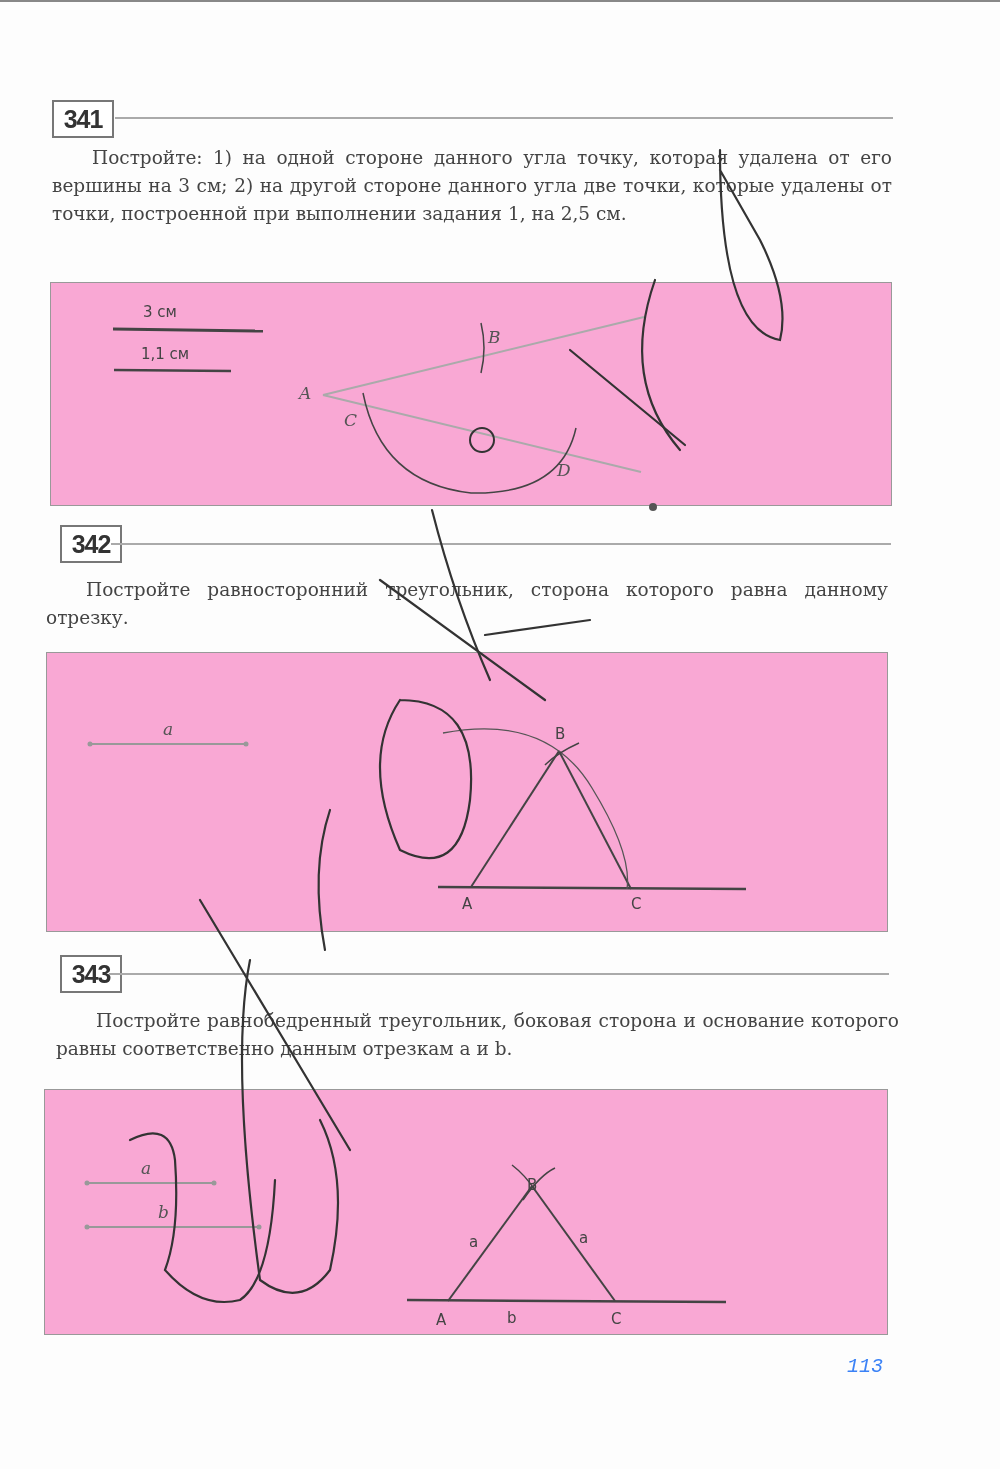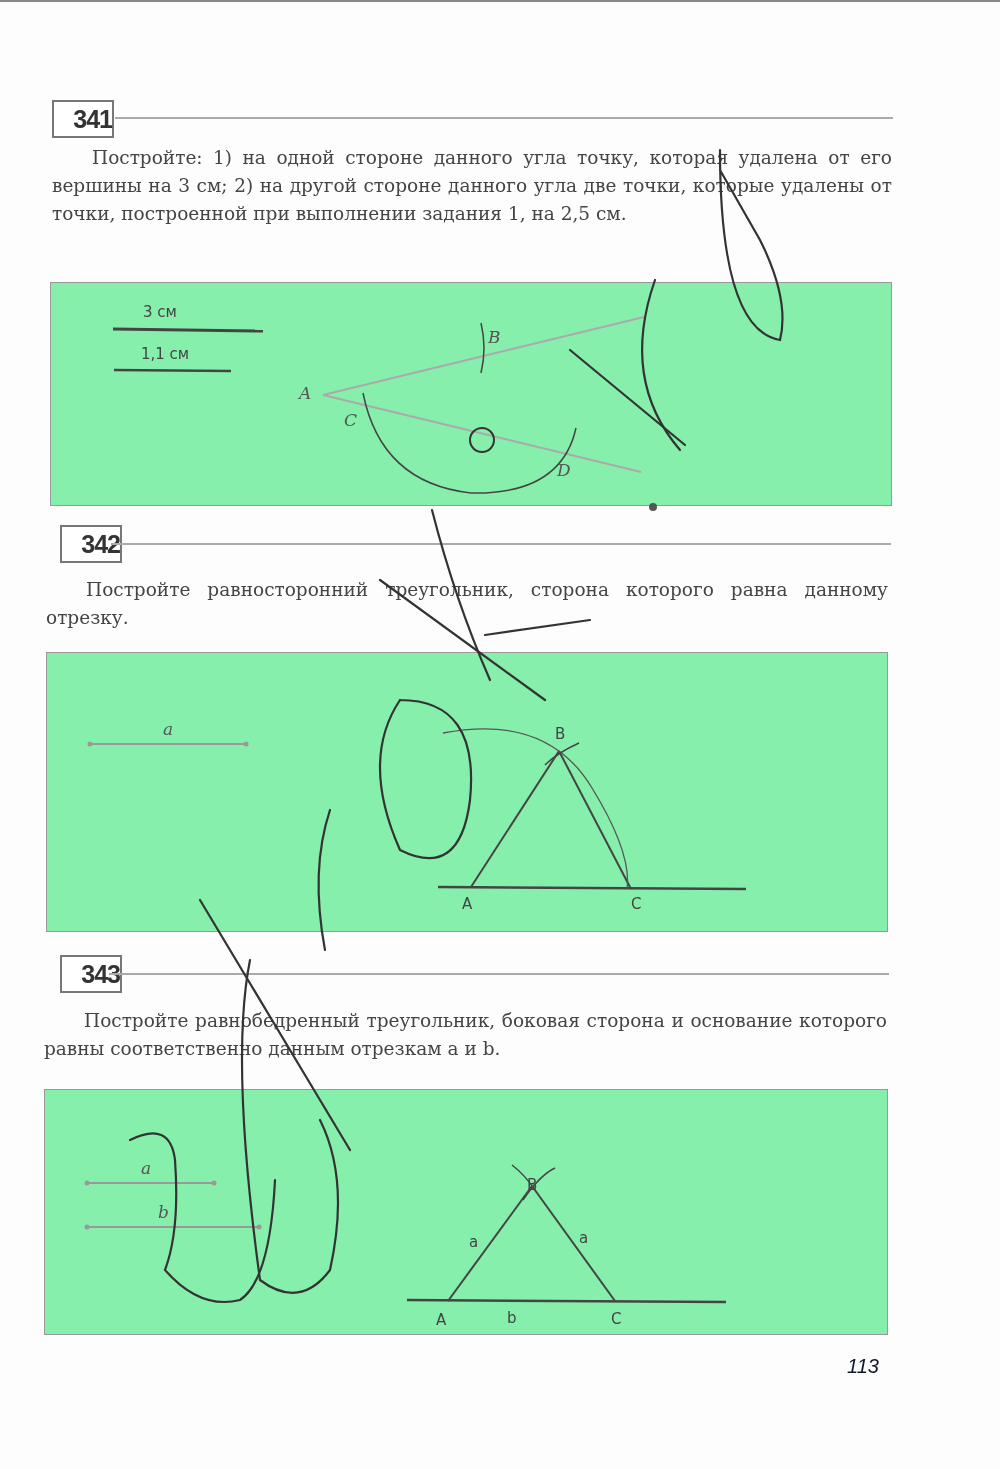--- a/index.html
+++ b/index.html
@@ -1,28 +1,28 @@
 <!DOCTYPE html>
 <html><head>
 <meta charset="utf-8">
 <style>
   html, body { margin:0; padding:0; background:#fdfdfd; }
   body { width:1000px; height:1469px; position:relative; overflow:hidden;
          font-family:"DejaVu Serif", serif; color:#3a3a3a; }
   .topline { position:absolute; left:0; top:0; width:1000px; height:2px; background:#888; }
   .num { position:absolute; border:2px solid #777; background:#fff; font-family:"Liberation Sans", sans-serif;
-         font-weight:bold; font-size:25px; color:#333; text-align:right; line-height:34px; letter-spacing:-1px; }
+         font-weight:bold; font-size:25px; color:#333; text-align:center; line-height:34px; letter-spacing:-1px; }
   .rule { position:absolute; height:2px; background:#aaa; }
   .task { position:absolute; font-size:18.5px; line-height:28px; text-align:justify; color:#444; }
   .task p { margin:0; text-indent:40px; }
-  .box { position:absolute; border:1.5px solid #999; background:#86efac; }
+  .box { position:absolute; border:1.5px solid #999; background:#f9a8d4; }
   svg { position:absolute; left:0; top:0; }
   .lbl { position:absolute; font-family:"DejaVu Serif", serif; font-style:italic; color:#555; font-size:17px; }
   .hand { position:absolute; font-family:"DejaVu Sans", sans-serif; color:#444; font-size:15px; }
-  .pagenum { position:absolute; left:847px; top:1355px; font-family:Liberation Sans, sans-serif; font-style:italic; font-size:20px; color:#0f172a; }
+  .pagenum { position:absolute; left:847px; top:1355px; font-family:Liberation Mono, monospace; font-style:italic; font-size:20px; color:#3b82f6; }
   .overlay { position:absolute; left:0; top:0; width:1000px; height:1469px; pointer-events:none; }
 </style>
 </head>
 <body>
 
 <div class="topline"></div>
 
 <div class="num" style="left:52px;top:100px;width:58px;height:34px;">341</div>
 <div class="rule" style="left:115px;top:117px;width:778px;"></div>
 <div class="task" style="left:52px;top:144px;width:840px;">
@@ -64,21 +64,21 @@
     <path d="M 498 112 Q 510 100 532 90" stroke="#444" stroke-width="1.5" fill="none"></path>
   </svg>
   <span class="lbl" style="left:116px;top:66px;">a</span>
   <span class="hand" style="left:415px;top:242px;">A</span>
   <span class="hand" style="left:508px;top:72px;">B</span>
   <span class="hand" style="left:584px;top:242px;">C</span>
 </div>
 
 <div class="num" style="left:60px;top:955px;width:58px;height:34px;">343</div>
 <div class="rule" style="left:109px;top:973px;width:780px;"></div>
-<div class="task" style="left:44px;top:1007px;width:843px;">
+<div class="task" style="left:56px;top:1007px;width:843px;">
   <p>Постройте равнобедренный треугольник, боковая сторона и основание которого равны соответственно данным отрезкам a и b.</p>
 </div>
 
 <div class="box" style="left:44px;top:1089px;width:842px;height:244px;">
   <svg width="842" height="244">
     <line x1="42" y1="93" x2="169" y2="93" stroke="#999" stroke-width="2"></line>
     <circle cx="42" cy="93" r="2.5" fill="#999"></circle>
       <circle cx="169" cy="93" r="2.5" fill="#999"></circle>
     <line x1="42" y1="137" x2="214" y2="137" stroke="#999" stroke-width="2"></line>
     <circle cx="42" cy="137" r="2.5" fill="#999"></circle>

